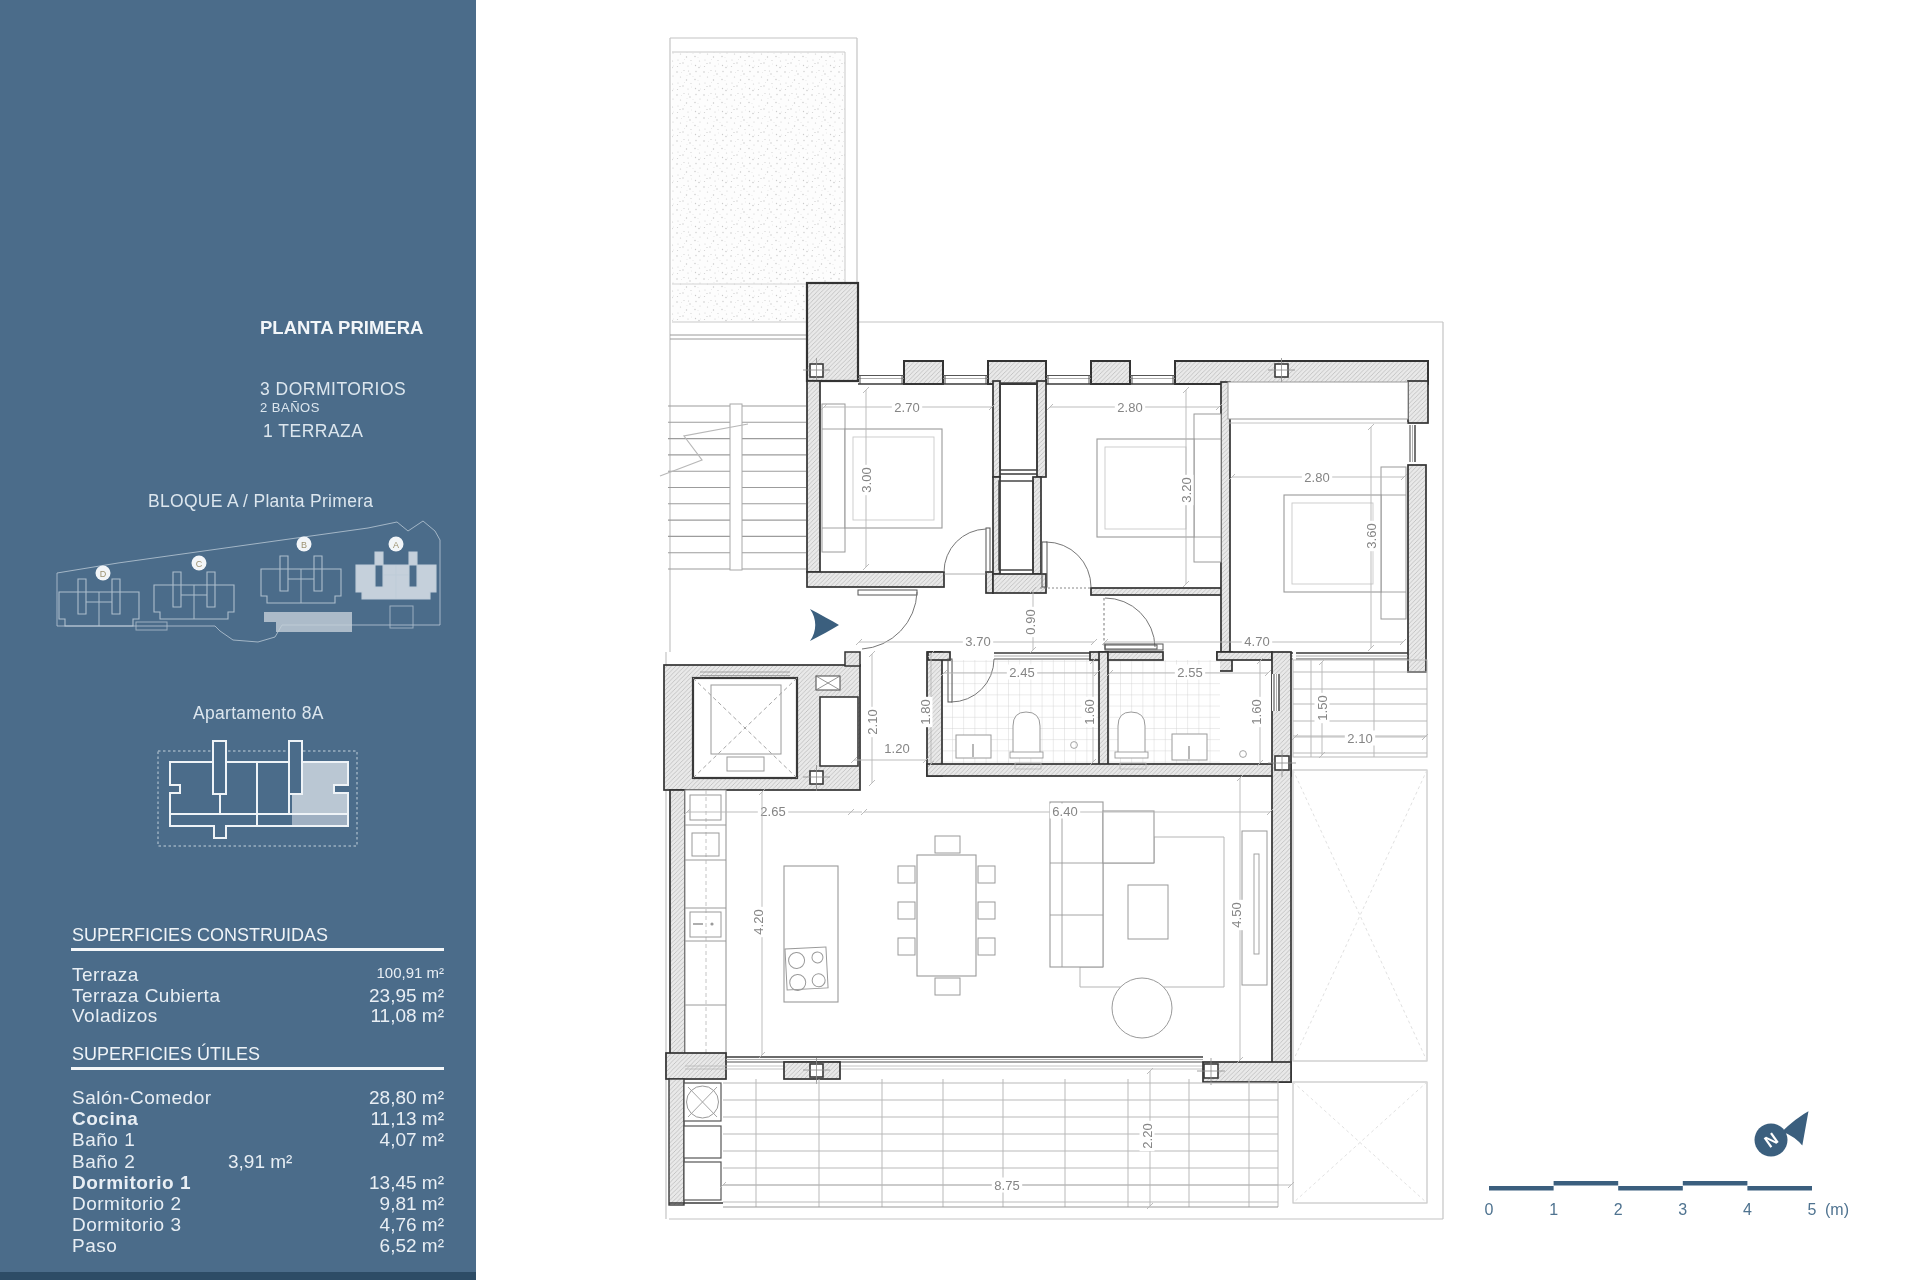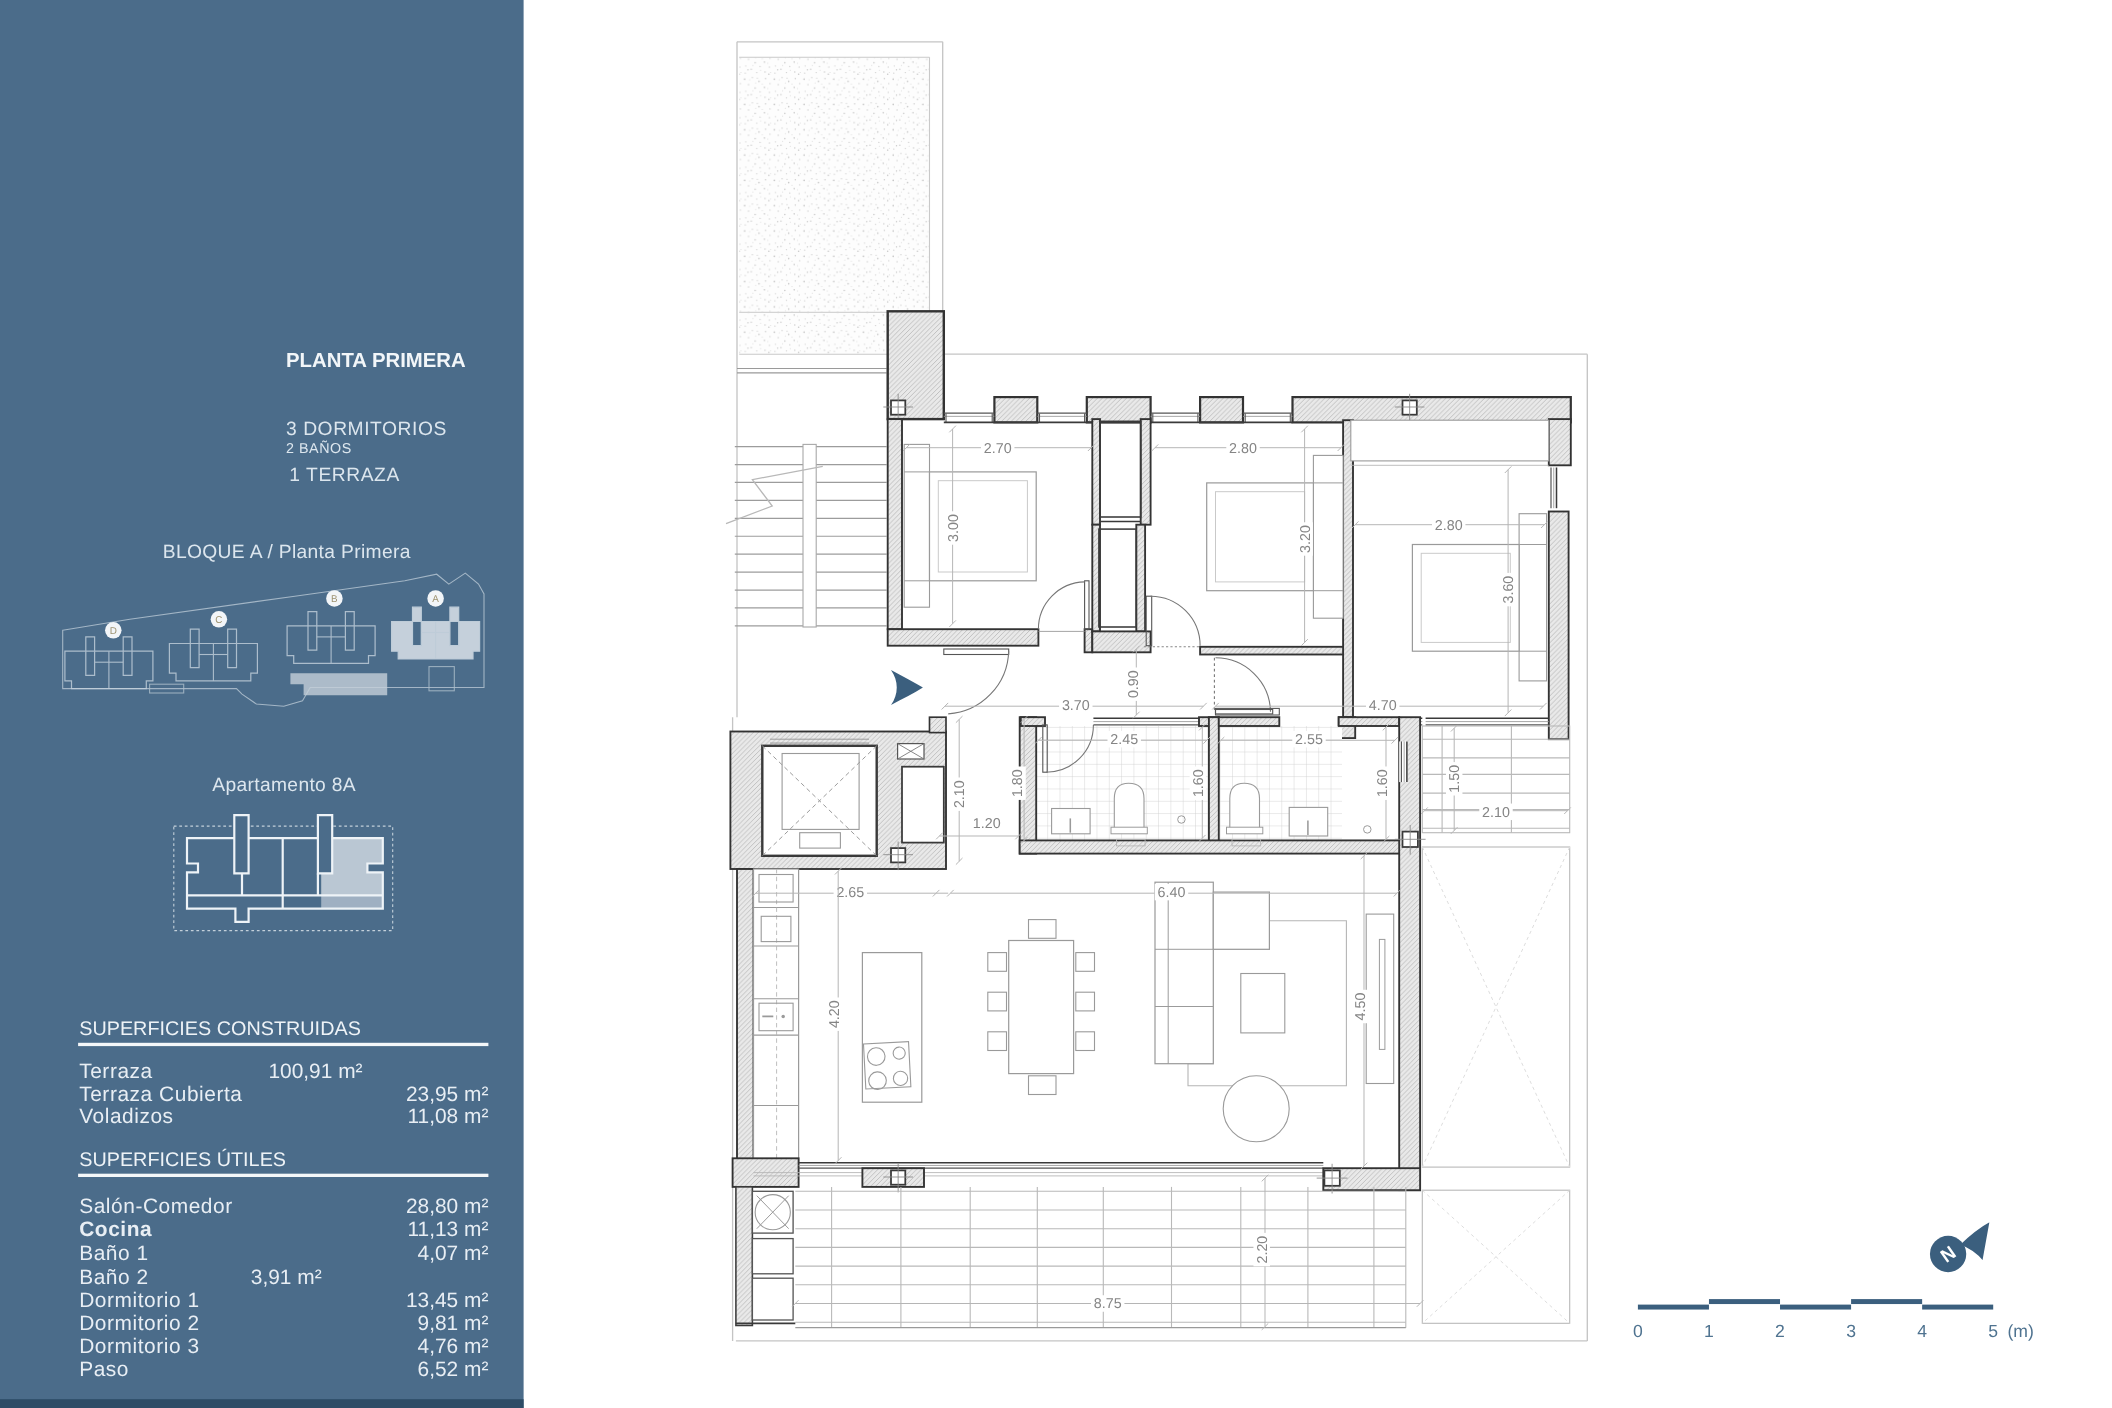--- a/index.html
+++ b/index.html
@@ -578,36 +578,36 @@
     <line x1="70" y1="59" x2="70" y2="79" stroke="#eef3f7" stroke-width="2"></line>
     <line x1="107" y1="27" x2="107" y2="91" stroke="#eef3f7" stroke-width="2"></line>
     <line x1="139" y1="59" x2="139" y2="79" stroke="#eef3f7" stroke-width="2"></line>
     <line x1="20" y1="79" x2="198" y2="79" stroke="#eef3f7" stroke-width="2"></line>
   </svg>
 
 <div style="position:absolute;left:72px;top:925px;font-size:18px;color:#eef3f7;font-weight:normal;letter-spacing:0px;white-space:nowrap">SUPERFICIES CONSTRUIDAS</div>
 <div style="position:absolute;left:71px;top:948px;width:373px;height:2.5px;background:#f4f7f9"></div>
 
 <div style="position:absolute;left:72px;top:964px;font-size:19px;color:#e8eef4;font-weight:normal;letter-spacing:0.5px;white-space:nowrap">Terraza</div>
-<div style="position:absolute;left:244px;top:964px;width:200px;font-size:19px;color:#e8eef4;">100,91 m²</div>
+<div style="position:absolute;left:244px;top:964px;width:200px;font-size:15px;color:#e8eef4;text-align:right">100,91 m²</div>
 <div style="position:absolute;left:72px;top:985px;font-size:19px;color:#e8eef4;font-weight:normal;letter-spacing:0.5px;white-space:nowrap">Terraza Cubierta</div>
 <div style="position:absolute;left:244px;top:985px;width:200px;font-size:19px;color:#e8eef4;text-align:right">23,95 m²</div>
 <div style="position:absolute;left:72px;top:1005px;font-size:19px;color:#e8eef4;font-weight:normal;letter-spacing:0.5px;white-space:nowrap">Voladizos</div>
 <div style="position:absolute;left:244px;top:1005px;width:200px;font-size:19px;color:#e8eef4;text-align:right">11,08 m²</div>
 
 <div style="position:absolute;left:72px;top:1044px;font-size:18px;color:#eef3f7;font-weight:normal;letter-spacing:0px;white-space:nowrap">SUPERFICIES ÚTILES</div>
 <div style="position:absolute;left:71px;top:1067px;width:373px;height:2.5px;background:#f4f7f9"></div>
 
 <div style="position:absolute;left:72px;top:1087px;font-size:19px;color:#e8eef4;font-weight:normal;letter-spacing:0.5px;white-space:nowrap">Salón-Comedor</div>
 <div style="position:absolute;left:244px;top:1087px;width:200px;font-size:19px;color:#e8eef4;text-align:right">28,80 m²</div>
 <div style="position:absolute;left:72px;top:1108px;font-size:19px;color:#e8eef4;font-weight:bold;letter-spacing:0.5px;white-space:nowrap">Cocina</div>
 <div style="position:absolute;left:244px;top:1108px;width:200px;font-size:19px;color:#e8eef4;text-align:right">11,13 m²</div>
 <div style="position:absolute;left:72px;top:1129px;font-size:19px;color:#e8eef4;font-weight:normal;letter-spacing:0.5px;white-space:nowrap">Baño 1</div>
 <div style="position:absolute;left:244px;top:1129px;width:200px;font-size:19px;color:#e8eef4;text-align:right">4,07 m²</div>
 <div style="position:absolute;left:72px;top:1151px;font-size:19px;color:#e8eef4;font-weight:normal;letter-spacing:0.5px;white-space:nowrap">Baño 2</div>
 <div style="position:absolute;left:228px;top:1151px;width:200px;font-size:19px;color:#e8eef4;text-align:left">3,91 m²</div>
-<div style="position:absolute;left:72px;top:1172px;font-size:19px;color:#e8eef4;font-weight:normal;letter-spacing:0.5px;white-space:nowrap">Dormitorio 1</div>
+<div style="position:absolute;left:72px;top:1172px;font-size:19px;color:#e8eef4;font-weight:bold;letter-spacing:0.5px;white-space:nowrap">Dormitorio 1</div>
 <div style="position:absolute;left:244px;top:1172px;width:200px;font-size:19px;color:#e8eef4;text-align:right">13,45 m²</div>
 <div style="position:absolute;left:72px;top:1193px;font-size:19px;color:#e8eef4;font-weight:normal;letter-spacing:0.5px;white-space:nowrap">Dormitorio 2</div>
 <div style="position:absolute;left:244px;top:1193px;width:200px;font-size:19px;color:#e8eef4;text-align:right">9,81 m²</div>
 <div style="position:absolute;left:72px;top:1214px;font-size:19px;color:#e8eef4;font-weight:normal;letter-spacing:0.5px;white-space:nowrap">Dormitorio 3</div>
 <div style="position:absolute;left:244px;top:1214px;width:200px;font-size:19px;color:#e8eef4;text-align:right">4,76 m²</div>
 <div style="position:absolute;left:72px;top:1235px;font-size:19px;color:#e8eef4;font-weight:normal;letter-spacing:0.5px;white-space:nowrap">Paso</div>
 <div style="position:absolute;left:244px;top:1235px;width:200px;font-size:19px;color:#e8eef4;text-align:right">6,52 m²</div>
 </body></html>

